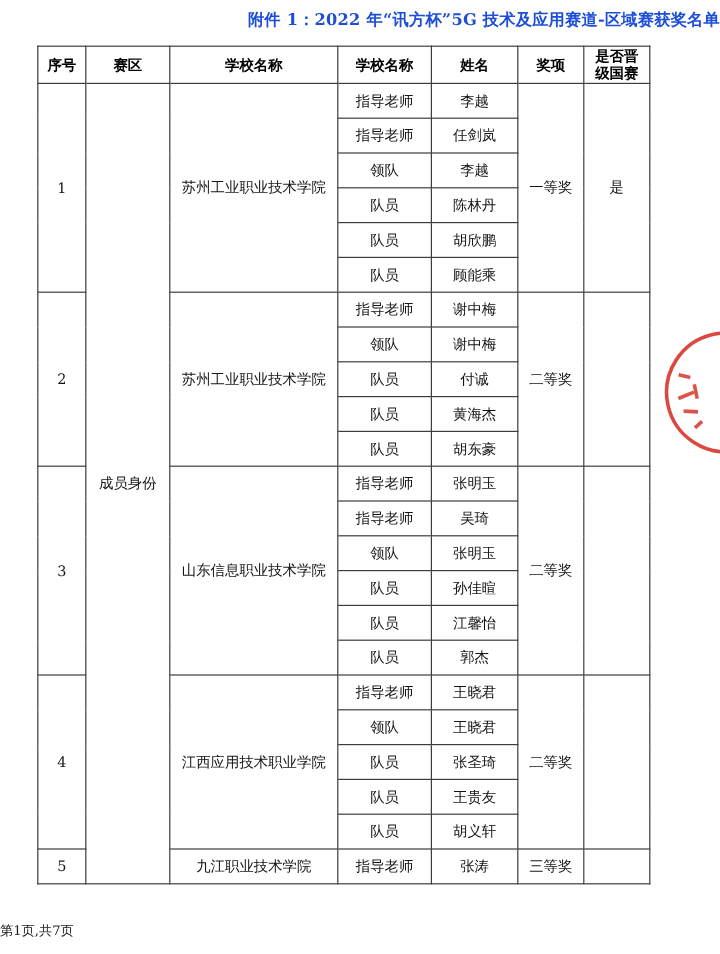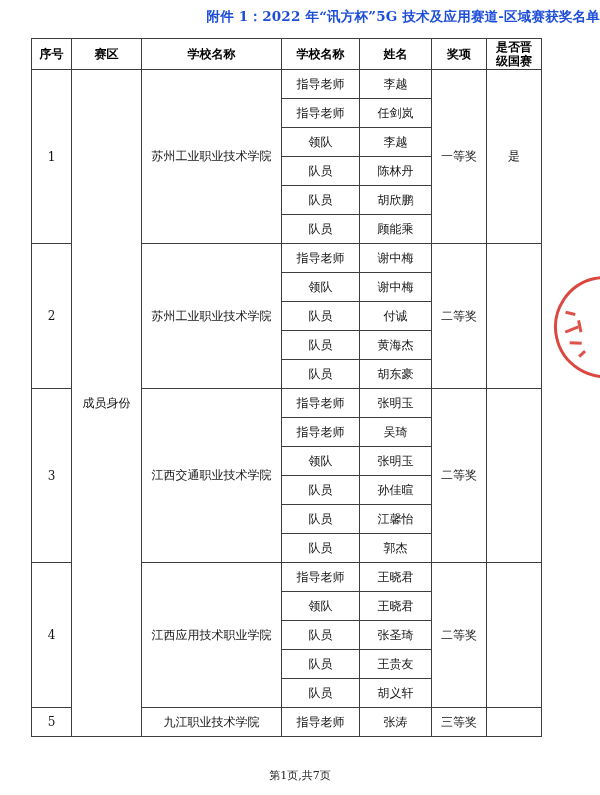--- a/index.html
+++ b/index.html
@@ -55,21 +55,20 @@
     color: #141414;
   }
   table.awards th.col-national {
     padding: 0 8px;
   }
   .footer-page {
     position: absolute;
     bottom: 12px;
     left: 0;
     width: 100%;
-    text-align: center;
     font-size: 11px;
     color: #222;
   }
   
   .stamp {
     position: absolute;
     top: 276px;
     right: -56px;
     width: 96px;
     height: 96px;
@@ -162,21 +161,21 @@
       <tr>
         <td>队员</td>
         <td>黄海杰</td>
       </tr>
       <tr>
         <td>队员</td>
         <td>胡东豪</td>
       </tr>
       <tr>
         <td rowspan="6">3</td>
-        <td rowspan="6">江西交通职业技术学院</td>
+        <td rowspan="6">山东信息职业技术学院</td>
         <td>指导老师</td>
         <td>张明玉</td>
         <td rowspan="6">二等奖</td>
         <td rowspan="6"></td>
       </tr>
       <tr>
         <td>指导老师</td>
         <td>吴琦</td>
       </tr>
       <tr>

